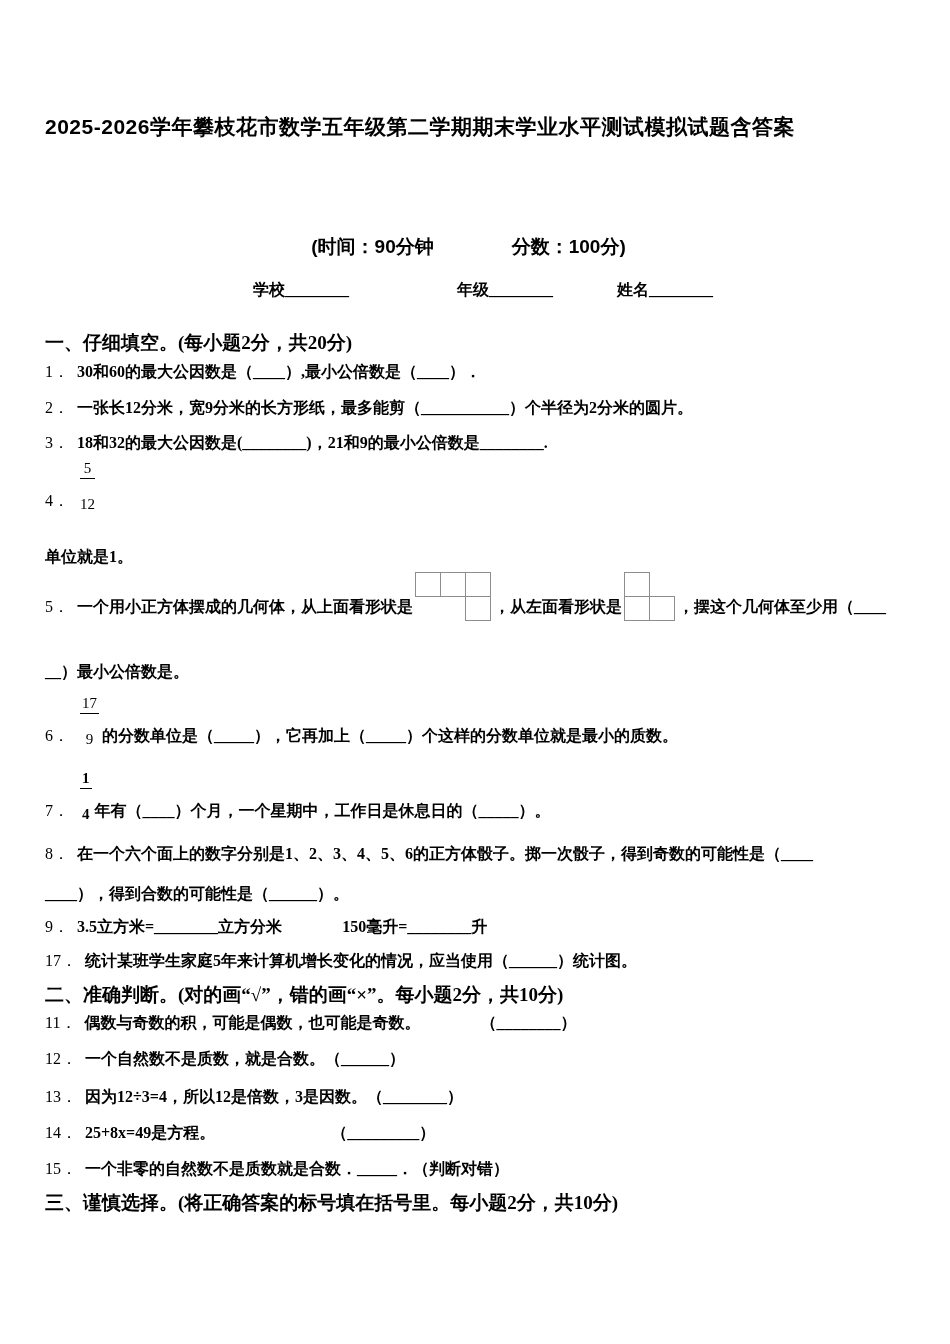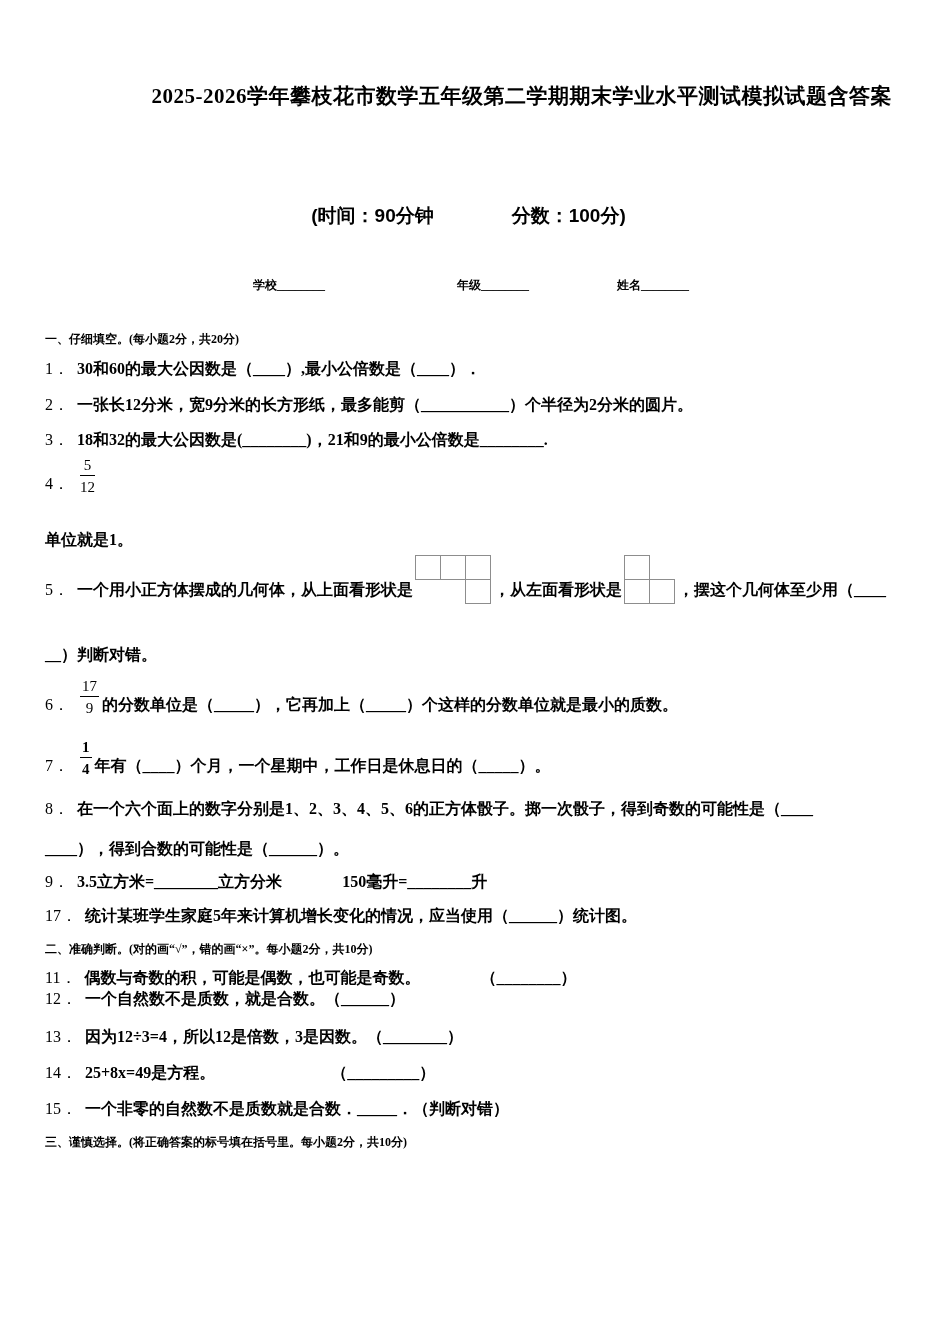--- a/index.html
+++ b/index.html
@@ -5,40 +5,40 @@
   html,body{margin:0;padding:0;}
   body{
     width:950px;height:1344px;
     background:#ffffff;color:#000;
     font-family:"Liberation Serif","DejaVu Serif",serif;
     overflow:hidden;
   }
   .page{padding:0 58px 0 45px;}
 
   .title{
-    padding-top:83px;
-    text-align:right;
-    font-family:Liberation Serif, serif;
+    padding-top:114px;
+    text-align:left;
+    font-family:Liberation Sans, sans-serif;
     font-weight:bold;font-size:21px;line-height:26px;
     letter-spacing:0.5px;
   }
   .time-line{
     margin-top:96px;
     display:flex;justify-content:center;gap:78px;
     font-family:"Liberation Sans","DejaVu Sans",sans-serif;
     font-weight:bold;font-size:19px;line-height:22px;
   }
   .fields-line{
-    margin-top:50px;position:relative;height:22px;
-    font-weight:bold;font-size:12px;
+    margin-top:22px;position:relative;height:22px;
+    font-weight:bold;font-size:16px;
   }
   .fields-line .f{position:absolute;top:0;}
   .f-school{left:208px;} .f-grade{left:412px;} .f-name{left:572px;}
 
-  .sec-heading{font-weight:bold;font-size:12px;line-height:21px;}
+  .sec-heading{font-weight:bold;font-size:19px;line-height:21px;}
   .q{font-size:16px;line-height:21px;}
   .qnum{font-weight:normal;margin-right:8px;}
   .qtext{font-weight:bold;}
   .cont{font-weight:bold;font-size:16px;line-height:21px;}
 
   .h1{margin-top:30px;}
   .l-q1{margin-top:8px;}
   .l-q2{margin-top:15px;}
   .l-q3{margin-top:14px;}
   .l-q4{margin-top:8px;}
@@ -46,36 +46,36 @@
   .l-q5{margin-top:6px;}
   .l-q5c{margin-top:40px;}
   .l-q6{margin-top:14px;}
   .l-q7{margin-top:24px;}
   .l-q8a{margin-top:21px;}
   .l-q8b{margin-top:19px;}
   .l-q9{margin-top:12px;}
   .l-q10{margin-top:13px;}
   .h2{margin-top:13px;}
   .l-q11{margin-top:7px;}
-  .l-q12{}
+  .l-q12{margin-top:15px;}
   .l-q13{margin-top:17px;}
   .l-q14{margin-top:15px;}
   .l-q15{margin-top:15px;}
   .h3{margin-top:13px;}
 
   .gap60{margin-left:60px;}
   .gap160{margin-left:116px;}
 
   
   .frac{
     display:inline-block;text-align:center;line-height:1;
     vertical-align:-3px;margin:0 3px;
   }
   .frac .fn{display:block;font-size:15px;padding:0 2px 2px;}
-  .frac .fd{display:block;border-top:1.5px solid #000;font-size:15px;padding-top:4px;}
+  .frac .fd{display:block;border-top:1.5px solid #000;font-size:15px;padding-top:18px;}
   .frac-bold{font-weight:bold;}
 
   
   .shape{display:inline-block;vertical-align:-9px;margin:0 3px;}
   .srow{display:flex;}
   .cell{width:24px;height:23px;border:1px solid #8d8d8d;margin:-1px 0 0 -1px;background:#fff;}
   .cell.empty{border:1px solid transparent;background:transparent;}
 </style>
 </head>
 <body>
@@ -124,21 +124,21 @@
           <div class="cell empty"></div>
           <div class="cell"></div>
         </div></span><span class="qtext">，从左面看形状是</span><span class="shape"><div class="srow">
           <div class="cell"></div>
           <div class="cell empty"></div>
         </div><div class="srow">
           <div class="cell"></div>
           <div class="cell"></div>
         </div></span><span class="qtext">，摆这个几何体至少用（____</span>
   </div>
-  <div class="cont l-q5c">__）判断对错。</div>
+  <div class="cont l-q5c">__）最小公倍数是。</div>
 
   <div class="q l-q6">
     <span class="qnum">6．</span><span class="frac"><span class="fn">17</span><span class="fd">9</span></span><span class="qtext">的分数单位是（_____），它再加上（_____）个这样的分数单位就是最小的质数。</span>
   </div>
 
   <div class="q l-q7">
     <span class="qnum">7．</span><span class="frac frac-bold"><span class="fn">1</span><span class="fd">4</span></span><span class="qtext">年有（____）个月，一个星期中，工作日是休息日的（_____）。</span>
   </div>
 
   <div class="q l-q8a">

